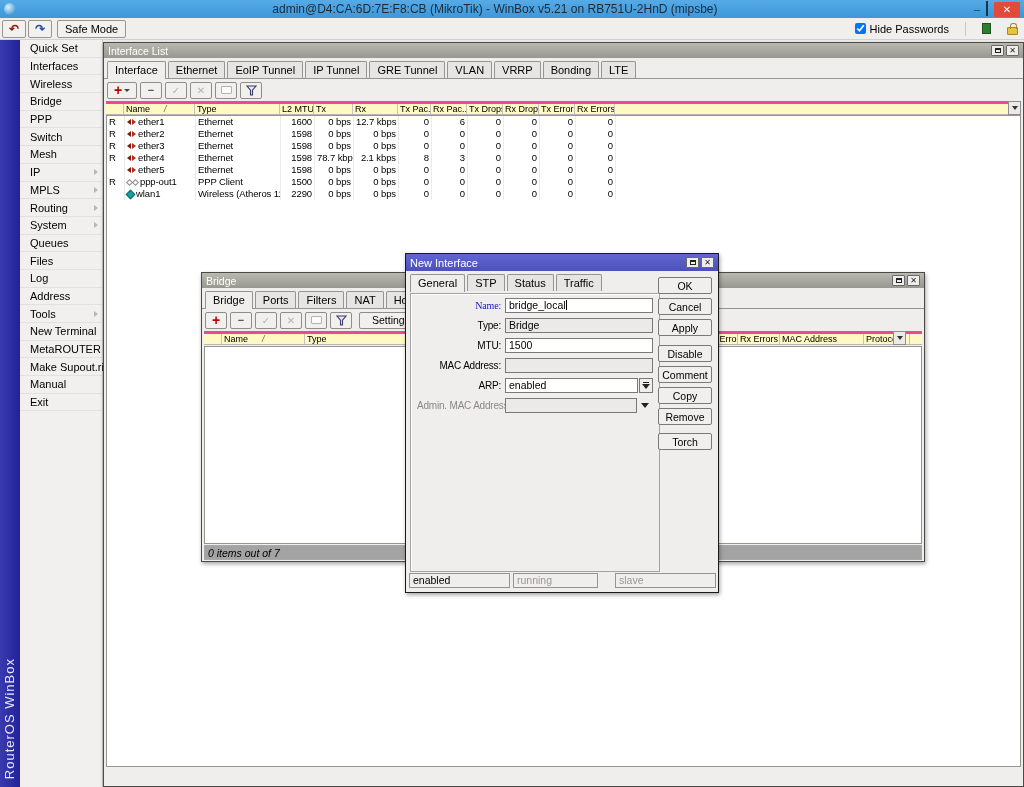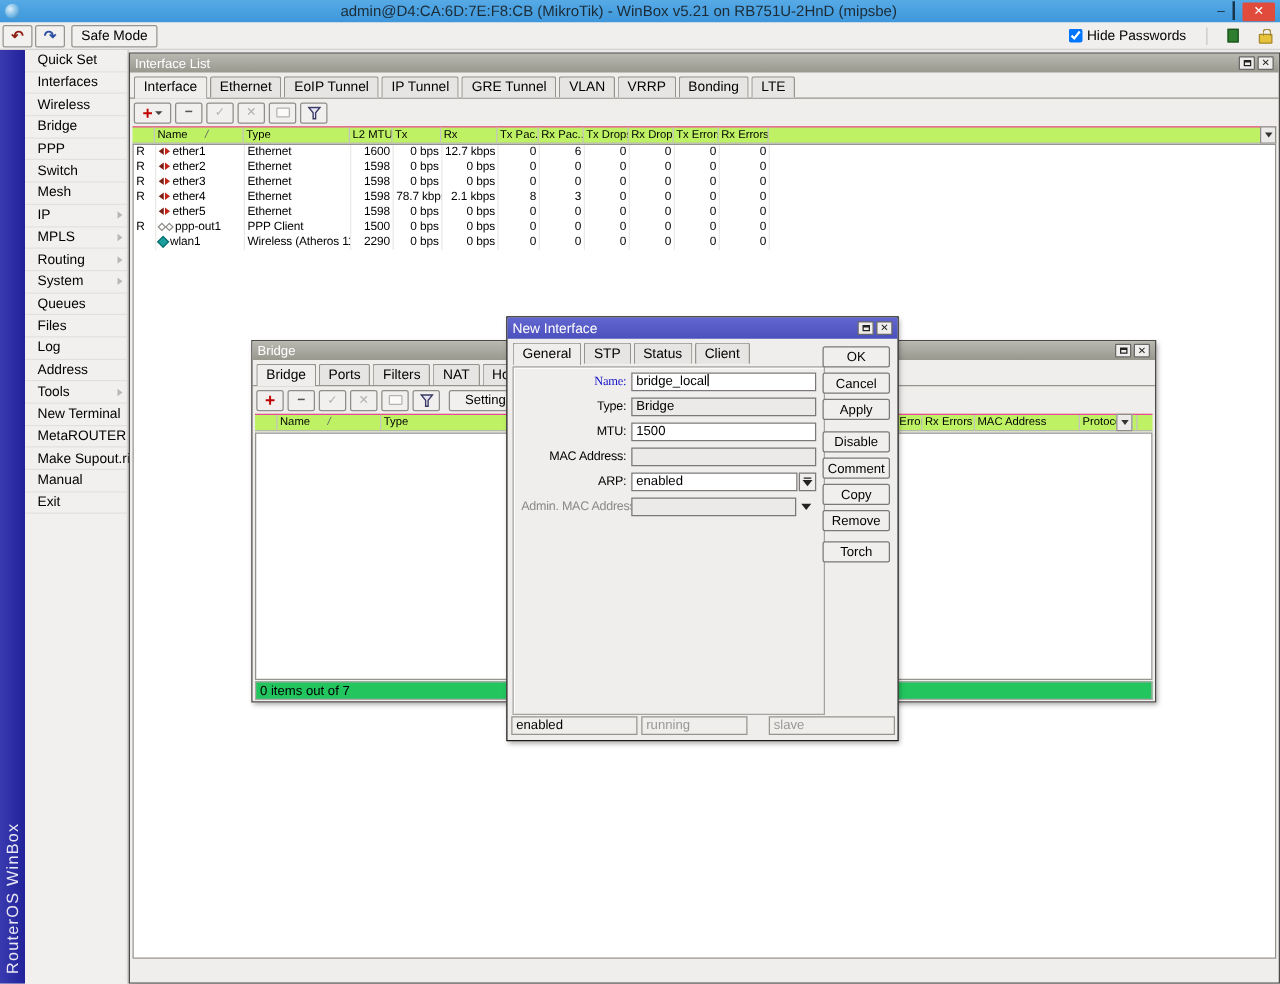--- a/index.html
+++ b/index.html
@@ -73,21 +73,21 @@
   .caret-sm { width:0; height:0; border-left:3px solid transparent; border-right:3px solid transparent;
     border-top:3px solid #444; margin-left:2px; }
   .dis { color:#b4b2b0; font-size:10px; }
   .minus-g { color:#555; font-weight:bold; }
   .card { width:11px; height:8px; border:1px solid #b4b2b0; border-radius:1px; background:#fbfaf9; }
   .settings-btn { height:17px; border:1px solid #8f8d8a; background:#f2f0ef; border-radius:2px;
     font-size:10.5px; padding:0 12px; margin-left:4px; display:flex; align-items:center; }
   .findbox { position:absolute; height:16px; width:58px; border:1px solid #a3a19e; background:#fff;
     font-style:italic; color:#999; font-size:10.5px; padding:0 3px; font-family:"Liberation Sans",sans-serif; }
 
-  .thead { display:flex; height:14px; background:#bef264; border-top:1px solid #ec4899; border-bottom:1px solid #b9b7b5; }
+  .thead { display:flex; height:14px; background:#fef9c3; border-top:3px solid #ec4899; border-bottom:1px solid #b9b7b5; }
   .th { border-right:1px solid #c5c3c1; font-size:9px; padding:1px 2px; white-space:nowrap; overflow:hidden; }
   .sort { font-style:italic; color:#666; margin-left:14px; }
   .hdrop { position:absolute; width:13px; height:14px; border:1px solid #8f8d8a; background:#eceae8;
     display:flex; align-items:center; justify-content:center; }
   .hdrop .dn { width:0; height:0; border-left:3.5px solid transparent; border-right:3.5px solid transparent; border-top:4px solid #333; }
 
   .c { flex:0 0 auto; padding:0 2px; white-space:nowrap; overflow:hidden; }
   .num { text-align:right; }
   .trow { display:flex; height:12px; align-items:center; font-size:9.5px; letter-spacing:-0.1px; }
   .trow .c { border-right:1px solid #eceae8; height:12px; line-height:12px; }
@@ -101,22 +101,22 @@
   .b12{width:84px}.b13{width:46px}
 
   
   .ifico { display:inline-flex; align-items:center; margin-right:2px; vertical-align:middle; }
   .eth i.l { width:0;height:0;border-top:3px solid transparent;border-bottom:3px solid transparent;border-right:4px solid #7a1d12; }
   .eth i.r { width:0;height:0;border-top:3px solid transparent;border-bottom:3px solid transparent;border-left:4px solid #c42318; margin-left:1px; }
   .ppp i { width:5px;height:5px;border:1px solid #8f8d8a;transform:rotate(45deg);display:inline-block; }
   .ppp i + i { margin-left:1px; }
   .wlan i { width:7px;height:7px;background:#1a9e9e;transform:rotate(45deg);display:inline-block;border:1px solid #0d7070; }
 
-  .statusbar { position:absolute; left:2px; right:2px; bottom:1px; height:16px; background:#22c55e;
-    border:1px solid #aaa8a6; font-size:10.5px; padding:1px 3px; }
+  .statusbar { position:absolute; left:2px; right:2px; bottom:1px; height:16px; background:#a3a3a3;
+    border:1px solid #aaa8a6; font-size:10.5px; padding:1px 3px;font-style:italic; }
 
   
   #win-iface { left:103px; top:42px; width:921px; height:745px; }
   #iface-body { position:absolute; left:2px; right:2px; top:72px; bottom:19px; background:#fff; border:1px solid #96948f; }
   #iface-head { position:absolute; left:2px; right:2px; top:58px; }
   #iface-find { right:4px; top:38px; }
   #iface-hdrop { right:2px; top:58px; }
 
   
   #win-bridge { left:201px; top:272px; width:724px; height:290px; z-index:5; }
@@ -510,21 +510,21 @@
       <span>New Interface</span>
       <span class="wt-controls">
         <span class="wt-btn"><span class="wt-box"></span></span>
         <span class="wt-btn">✕</span>
       </span>
     </div>
     <div class="tabs">
       <span class="tab active">General</span>
       <span class="tab">STP</span>
       <span class="tab">Status</span>
-      <span class="tab">Client</span>
+      <span class="tab">Traffic</span>
     </div>
 
     <div class="panel">
       <div class="frow">
         <span class="flabel blue">Name:</span>
         <span class="field"><span>bridge_local</span><span class="caret"></span></span>
       </div>
       <div class="frow">
         <span class="flabel">Type:</span>
         <span class="field ro">Bridge</span>

